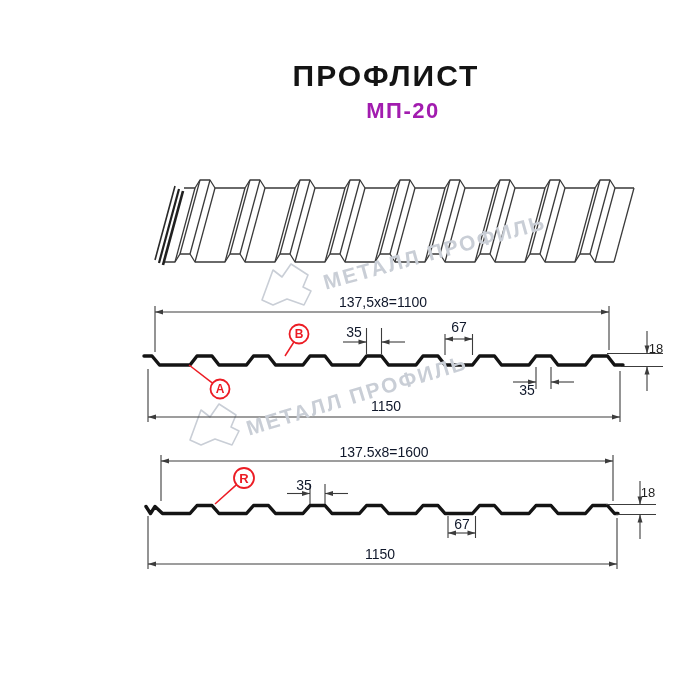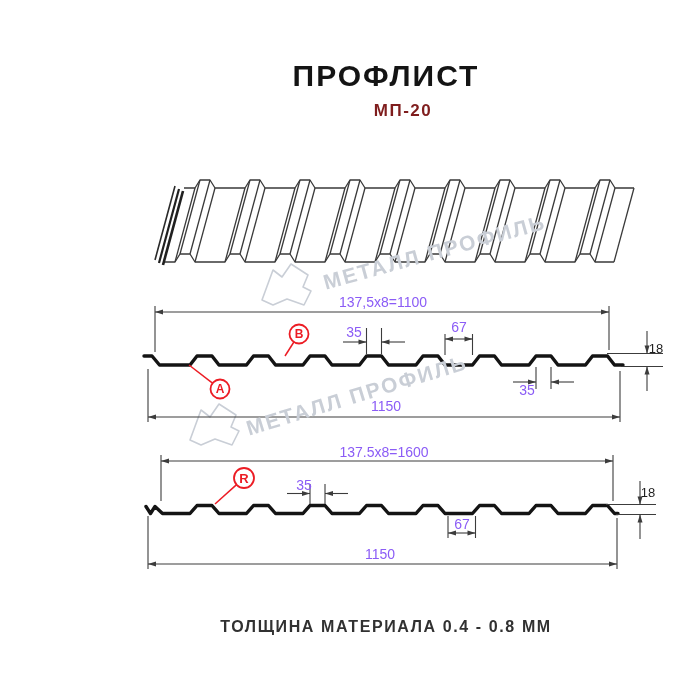--- a/index.html
+++ b/index.html
@@ -1,22 +1,22 @@
 <!DOCTYPE html>
 <html><head>
 <meta charset="utf-8">
 <style>
   html,body{margin:0;padding:0;background:#fff;}
   .stage{position:relative;width:700px;height:700px;background:#fff;overflow:hidden;
          font-family:"Liberation Sans",sans-serif;margin-left:36px;}
   svg{position:absolute;left:0;top:0;}
   .t{position:absolute;transform:translate(-50%,-50%);white-space:nowrap;color:#1f1f1f;}
   .title{font-size:30px;font-weight:800;letter-spacing:2px;color:#141414;}
-  .subtitle{font-size:17px;font-weight:700;letter-spacing:1.5px;color:#7f1d1d;padding-left:34px;}
-  .dim{font-size:14px;color:#8b5cf6;}
+  .subtitle{font-size:22px;font-weight:700;letter-spacing:1.5px;color:#a21caf;padding-left:34px;}
+  .dim{font-size:14px;color:#0f172a;}
   .dim-sm{font-size:13px;color:#1f1f1f;}
   .circ-letter{font-size:12px;font-weight:700;color:#ec1c24;}
   .footer-note{font-size:16px;font-weight:600;letter-spacing:1.6px;color:#313131;}
   .wm-text{position:absolute;transform-origin:0 50%;font-size:21px;font-weight:700;
            letter-spacing:2px;color:#c9ced6;white-space:nowrap;}
 </style>
 </head>
 <body>
 
 <div class="stage">
@@ -163,14 +163,13 @@
   <span class="t circ-letter" style="left:263px;top:334px;">B</span>
   <span class="t circ-letter" style="left:184px;top:389px;">A</span>
 
   <span class="t dim" style="left:348px;top:452px;">137.5x8=1600</span>
   <span class="t dim" style="left:268px;top:485px;">35</span>
   <span class="t dim" style="left:426px;top:524px;">67</span>
   <span class="t dim-sm" style="left:612px;top:492px;">18</span>
   <span class="t dim" style="left:344px;top:554px;">1150</span>
   <span class="t circ-letter" style="left:208px;top:478px;font-size:13px;">R</span>
 
-  <span class="t footer-note" style="left:350px;top:627px;">ТОЛЩИНА МАТЕРИАЛА 0.4 - 0.8 ММ</span>
 </div>
 
 </body></html>

